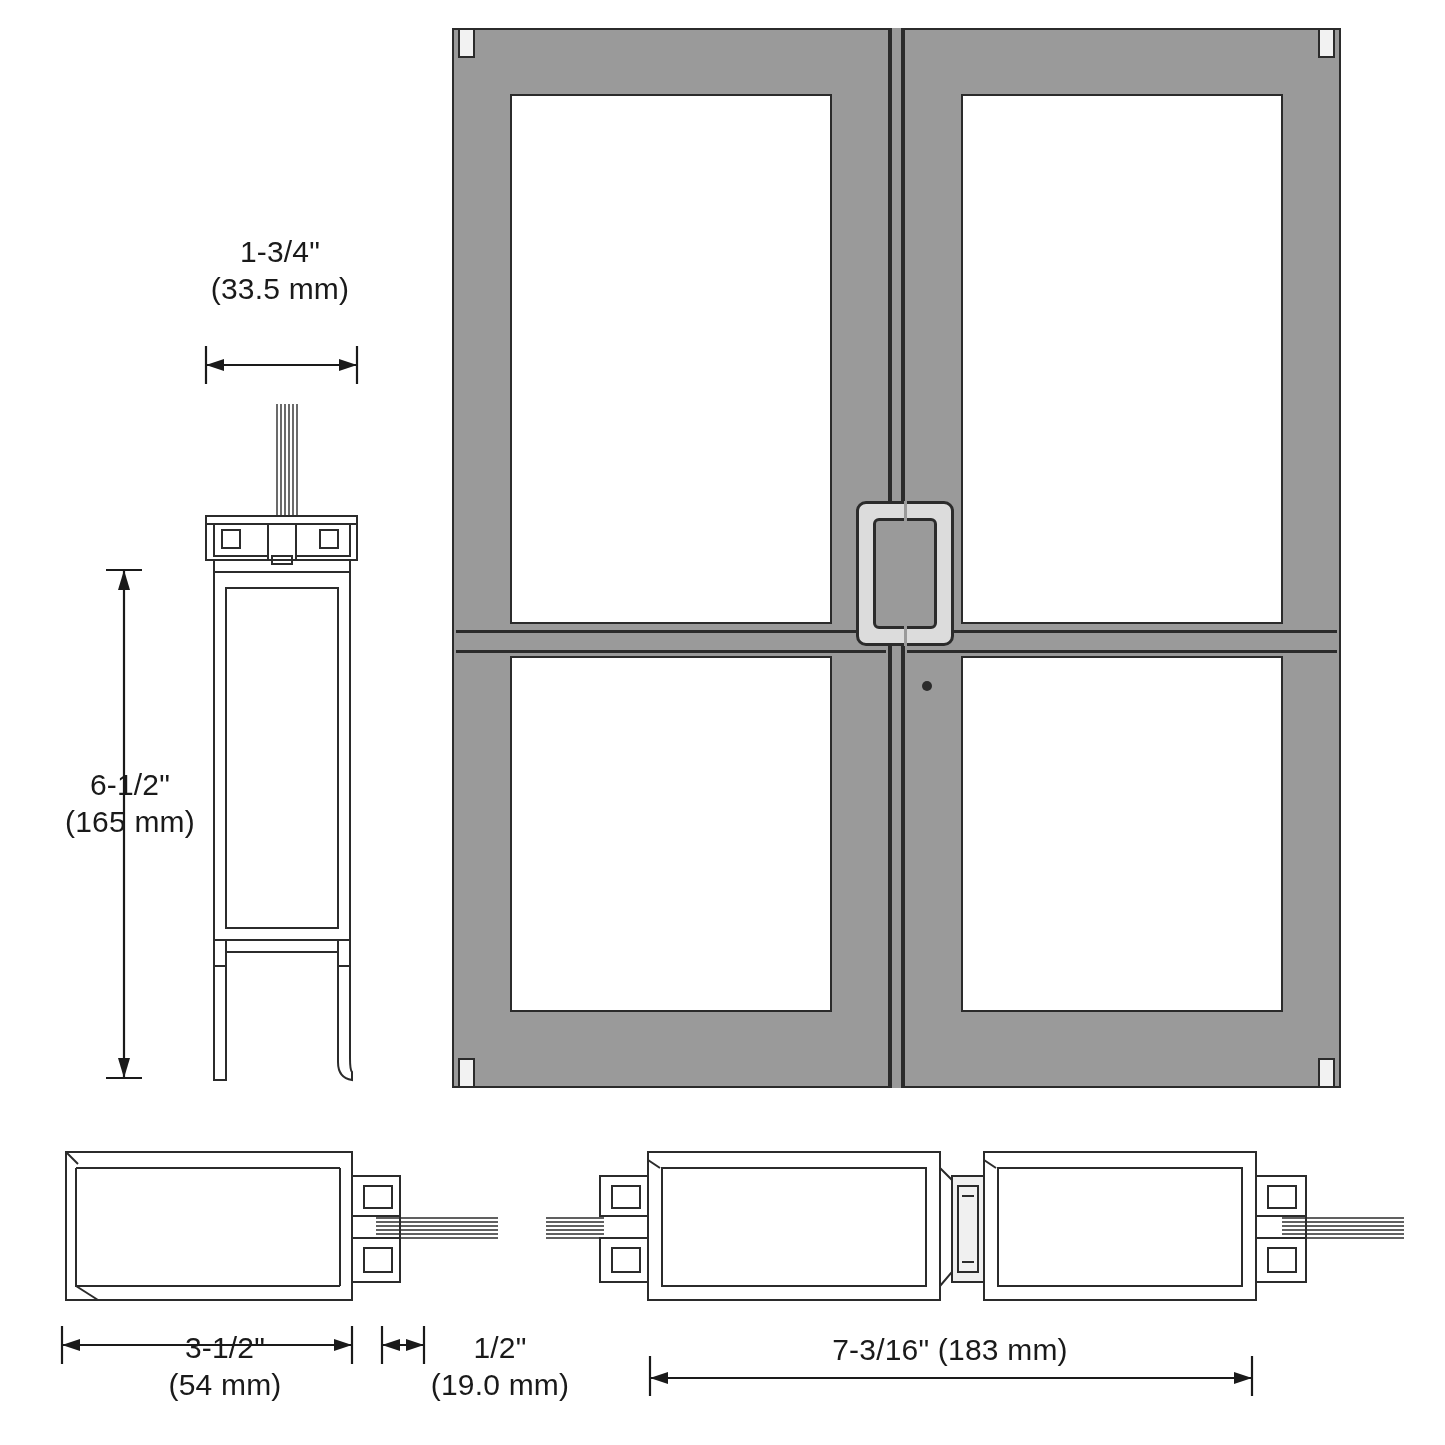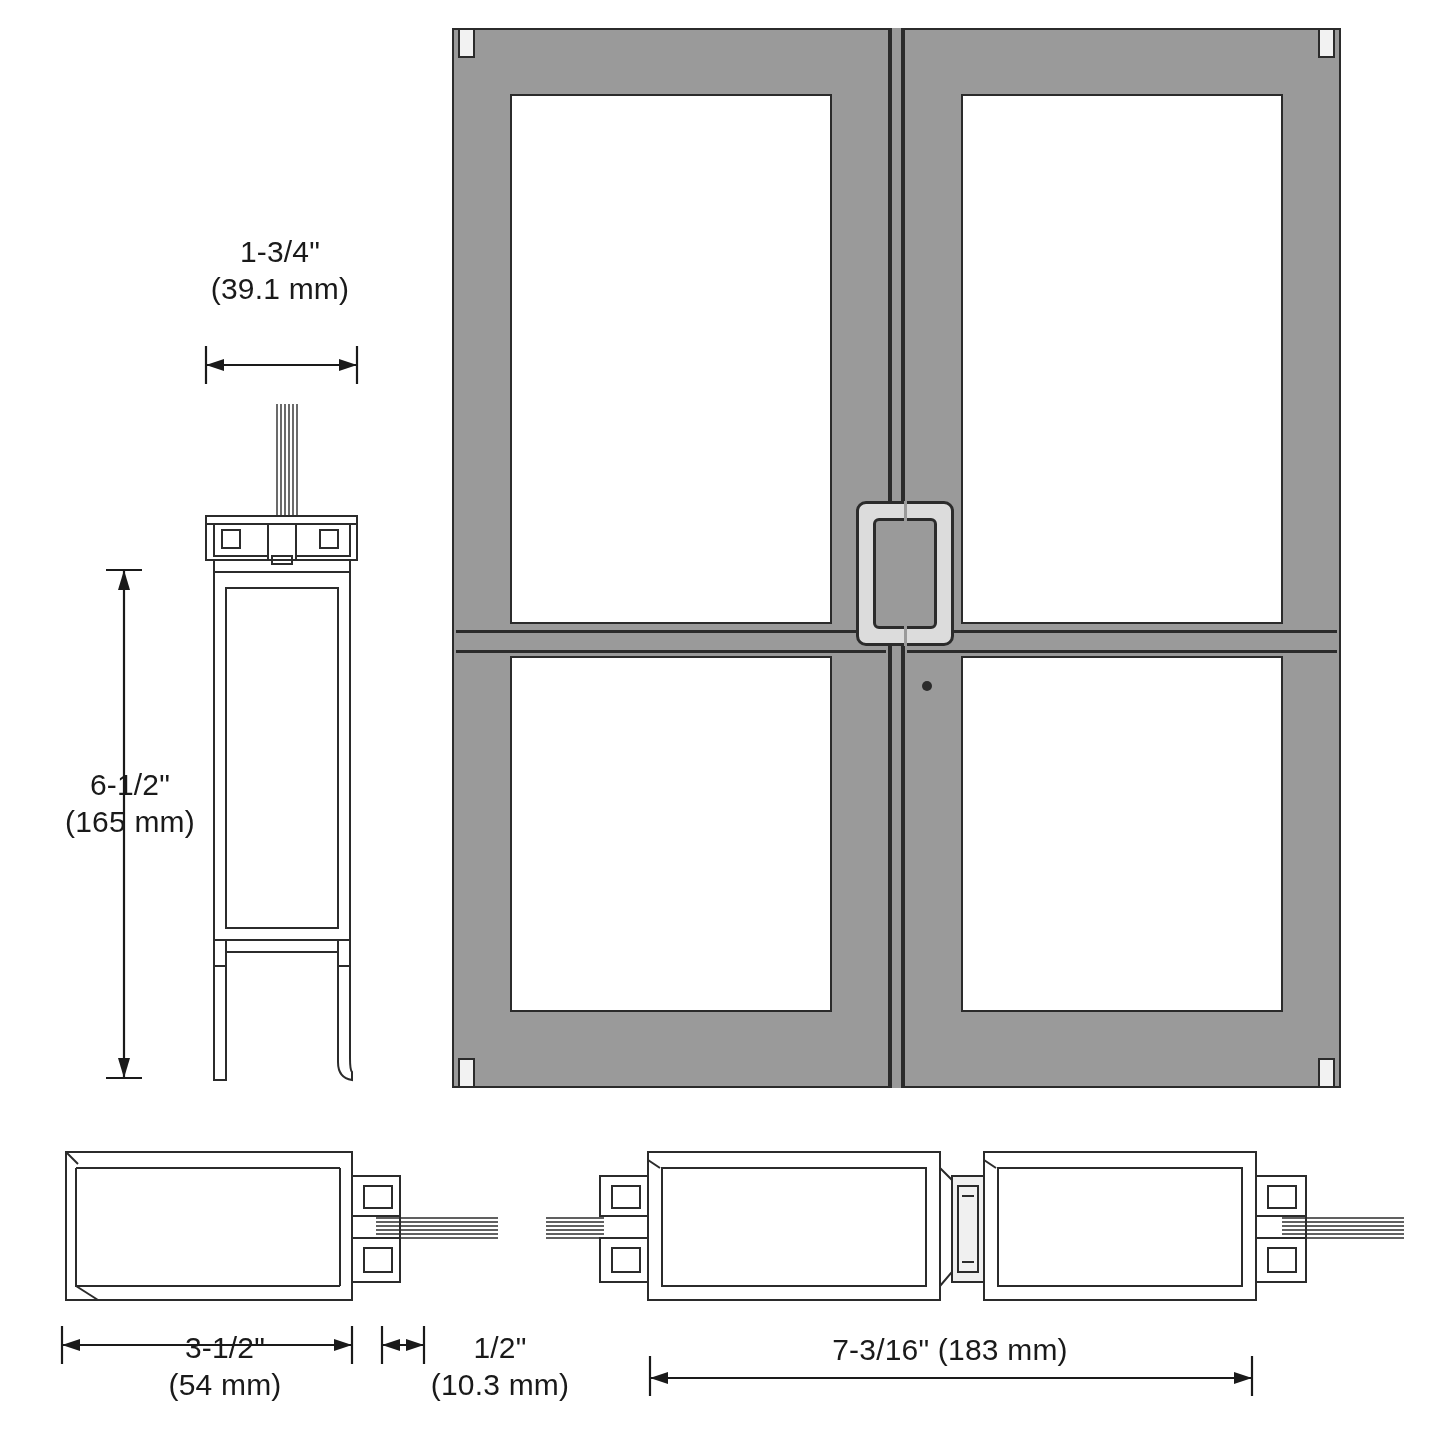--- a/index.html
+++ b/index.html
@@ -141,36 +141,36 @@
   .dim { fill: none; stroke: #1a1a1a; stroke-width: 2.2; }
   .dimtick { fill: #1a1a1a; }
 </style>
 </head>
 <body>
 
 <div id="page">
 
   <div class="dim-label" style="left:130px; top:234px; width:300px;">
     <span>1-3/4"</span>
-    <span class="l2">(39.1 mm)</span>
+    <span class="l2">(33.5 mm)</span>
   </div>
 
   <div class="dim-label" style="left:-20px; top:767px; width:300px;">
     <span>6-1/2"</span>
     <span class="l2">(165 mm)</span>
   </div>
 
   <div class="dim-label" style="left:75px; top:1330px; width:300px;">
     <span>3-1/2"</span>
     <span class="l2">(54 mm)</span>
   </div>
 
   <div class="dim-label" style="left:370px; top:1330px; width:260px;">
     <span>1/2"</span>
-    <span class="l2">(10.3 mm)</span>
+    <span class="l2">(19.0 mm)</span>
   </div>
 
   <div class="dim-label" style="left:680px; top:1332px; width:540px;">
     <span>7-3/16" (183 mm)</span>
   </div>
 
   <div class="door-assembly">
 
     <div class="door-leaf left">
       <div class="glass upper"></div>

